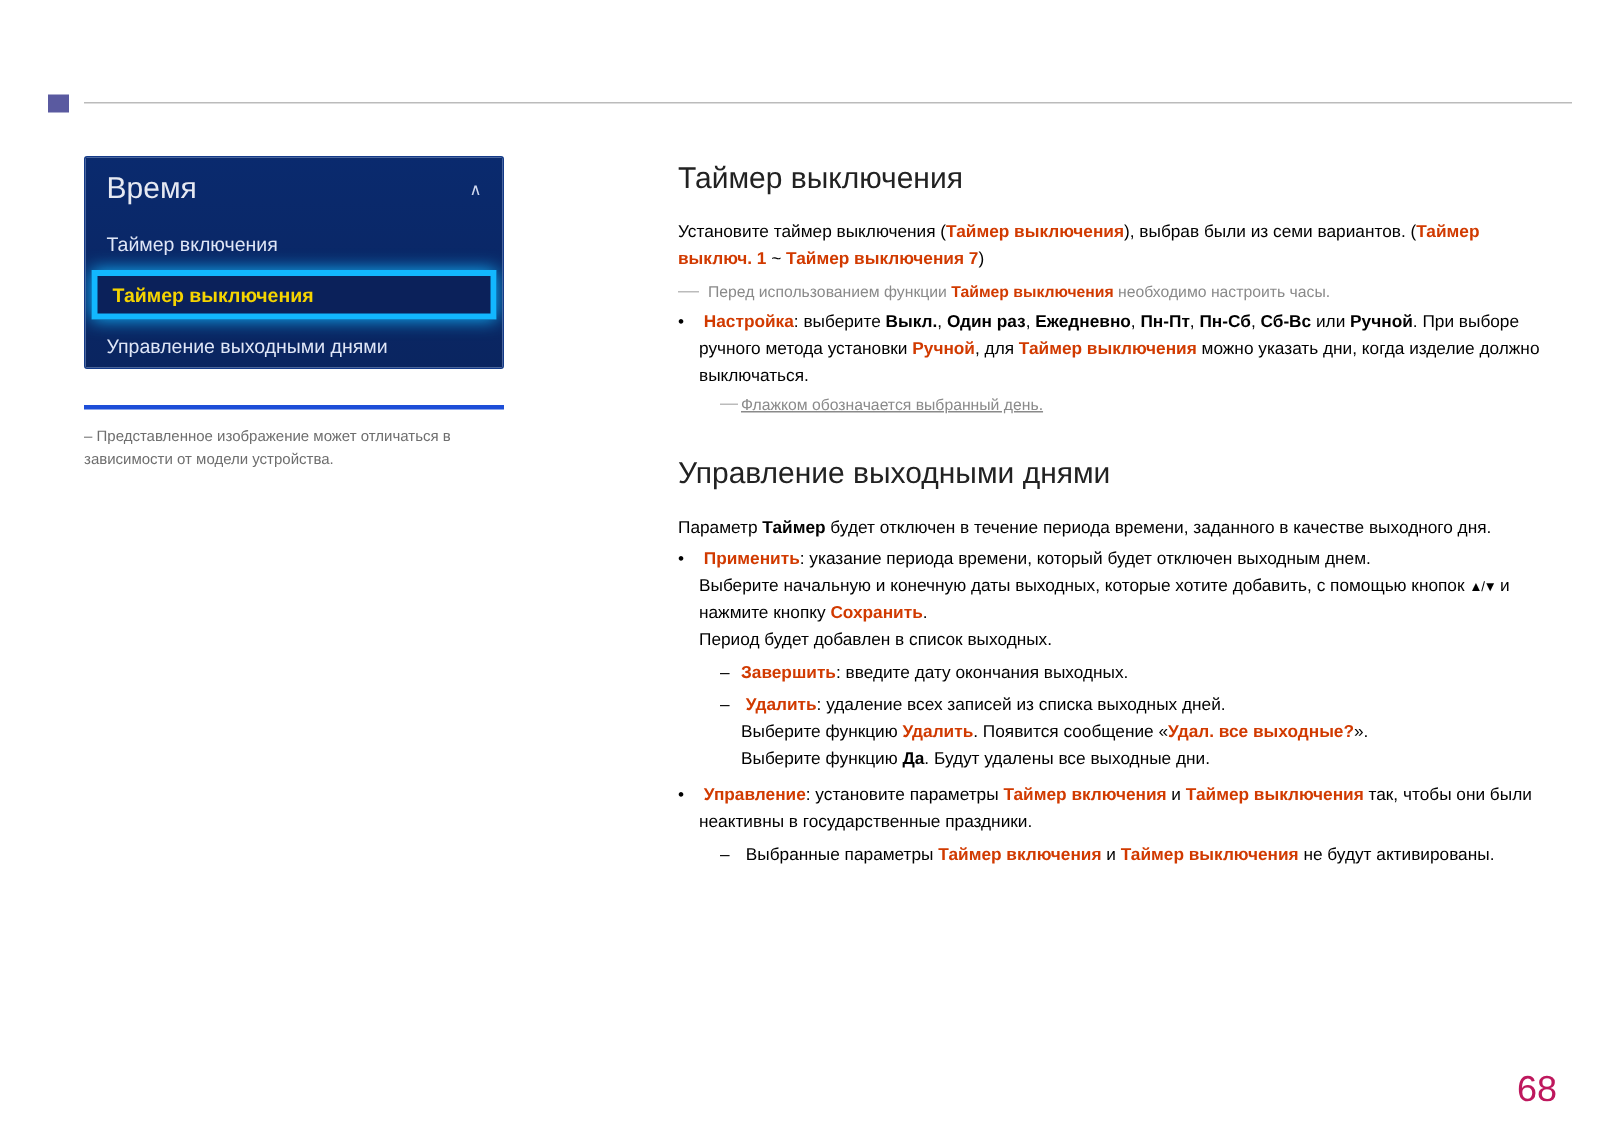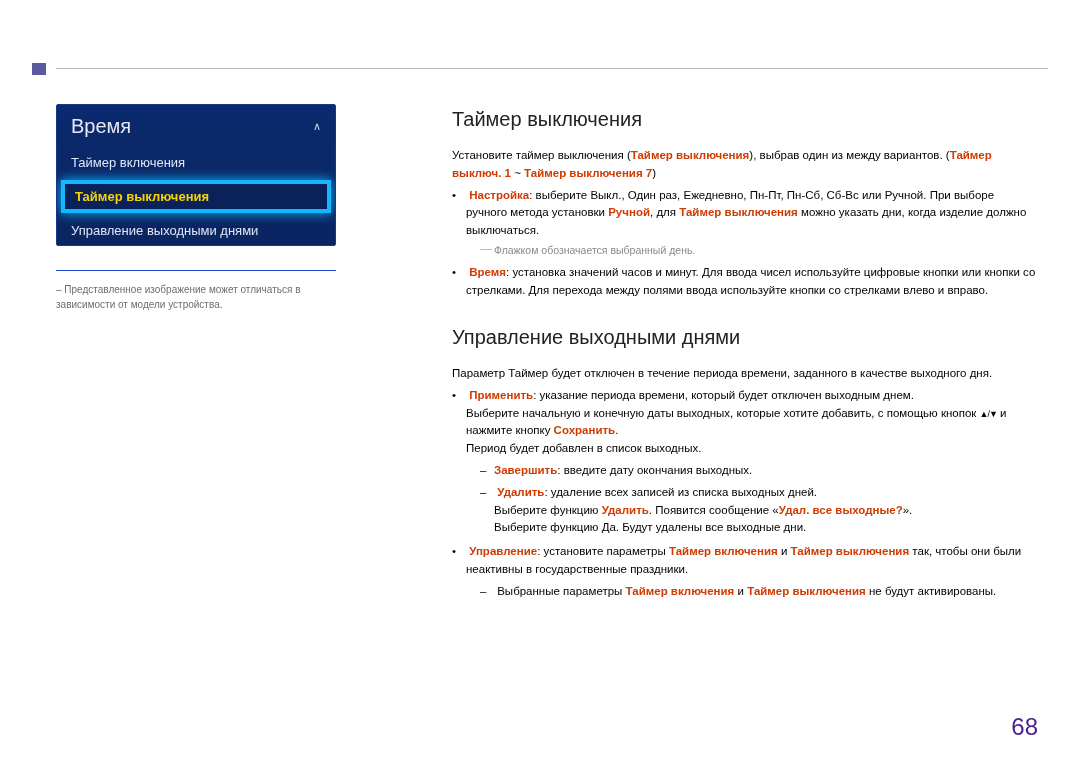--- a/index.html
+++ b/index.html
@@ -66,21 +66,21 @@
     font-weight: bold;
     border: 4px solid #12b7ff;
     box-shadow: 0 0 12px #12b7ff;
     margin: 3px 4px;
     padding: 5px 10px;
   }
   .sidebar-note {
     font-size: 10px;
     color: #6e6e6e;
     margin-top: 24px;
-    border-top: 1px solid #1d4ed8;
+    border-top: 3px solid #1d4ed8;
     padding-top: 12px;
     line-height: 1.45;
   }
   .content {
     position: absolute;
     left: 452px;
     top: 104px;
     right: 42px;
     font-size: 11.5px;
     line-height: 1.55;
@@ -89,21 +89,21 @@
   .content h2 {
     font-size: 20px;
     font-weight: 400;
     color: #222;
     margin-bottom: 12px;
   }
   .content h2.second {
     margin-top: 22px;
   }
   .red-bold { color: #d13a00; font-weight: bold; }
-  .bold { font-weight: normal; }
+  .bold { font-weight: bold; }
   .grey-note {
     color: #8a8a8a;
     font-size: 10.5px;
     margin: 4px 0 4px 0;
   }
   .grey-note .leadbar {
     display: inline-block;
     width: 14px;
     height: 1px;
     background: #bbb;
@@ -127,36 +127,37 @@
     margin-left: -14px;
     color: #000;
   }
   ul.sub > li { margin-bottom: 4px; }
   .grey-inner {
     color: #8a8a8a;
     font-size: 10.5px;
     margin: 2px 0 4px 14px;
     padding-left: 14px;
     position: relative;
+    text-decoration: underline;
   }
   .grey-inner::before {
     content: "";
     position: absolute;
     left: 0;
     top: 7px;
     width: 12px;
     height: 1px;
     background: #bbb;
   }
   .pagenum {
     position: absolute;
     right: 42px;
     bottom: 22px;
     font-size: 24px;
-    color: #4c1d95;
+    color: #be185d;
     font-weight: 300;
   }
   .icon-arrows {
     display: inline-block;
     font-size: 9px;
     letter-spacing: -1px;
   }
   .icon-enter {
     display: inline-block;
     border: 1px solid #000;
@@ -185,31 +186,31 @@
   <div class="sidebar-note">
     <span>‒ </span><span>Представленное изображение может отличаться в зависимости от модели устройства.</span>
   </div>
 </div>
 
 <div class="content">
 
   <h2>Таймер выключения</h2>
 
   <p>
-    <span>Установите таймер выключения (</span><span class="red-bold">Таймер выключения</span><span>), выбрав один из между вариантов. (</span><span class="red-bold">Таймер выключ. 1</span><span> ~ </span><span class="red-bold">Таймер выключения 7</span><span>)</span>
+    <span>Установите таймер выключения (</span><span class="red-bold">Таймер выключения</span><span>), выбрав были из семи вариантов. (</span><span class="red-bold">Таймер выключ. 1</span><span> ~ </span><span class="red-bold">Таймер выключения 7</span><span>)</span>
   </p>
 
+  <p class="grey-note">
+    <span class="leadbar"></span><span>Перед использованием функции </span><span class="red-bold">Таймер выключения</span><span> необходимо настроить часы.</span>
+  </p>
 
   <ul class="bul">
     <li>
       <span class="red-bold">Настройка</span><span>: выберите </span><span class="bold">Выкл.</span><span>, </span><span class="bold">Один раз</span><span>, </span><span class="bold">Ежедневно</span><span>, </span><span class="bold">Пн-Пт</span><span>, </span><span class="bold">Пн-Сб</span><span>, </span><span class="bold">Сб-Вс</span><span> или </span><span class="bold">Ручной</span><span>. При выборе ручного метода установки </span><span class="red-bold">Ручной</span><span>, для </span><span class="red-bold">Таймер выключения</span><span> можно указать дни, когда изделие должно выключаться.</span>
       <div class="grey-inner"><span>Флажком обозначается выбранный день.</span></div>
-    </li>
-    <li>
-      <span class="red-bold">Время</span><span>: установка значений часов и минут. Для ввода чисел используйте цифровые кнопки или кнопки со стрелками. Для перехода между полями ввода используйте кнопки со стрелками влево и вправо.</span>
     </li>
   </ul>
 
   <h2 class="second">Управление выходными днями</h2>
 
   <p>
     <span>Параметр </span><span class="bold">Таймер</span><span> будет отключен в течение периода времени, заданного в качестве выходного дня.</span>
   </p>
 
   <ul class="bul">

